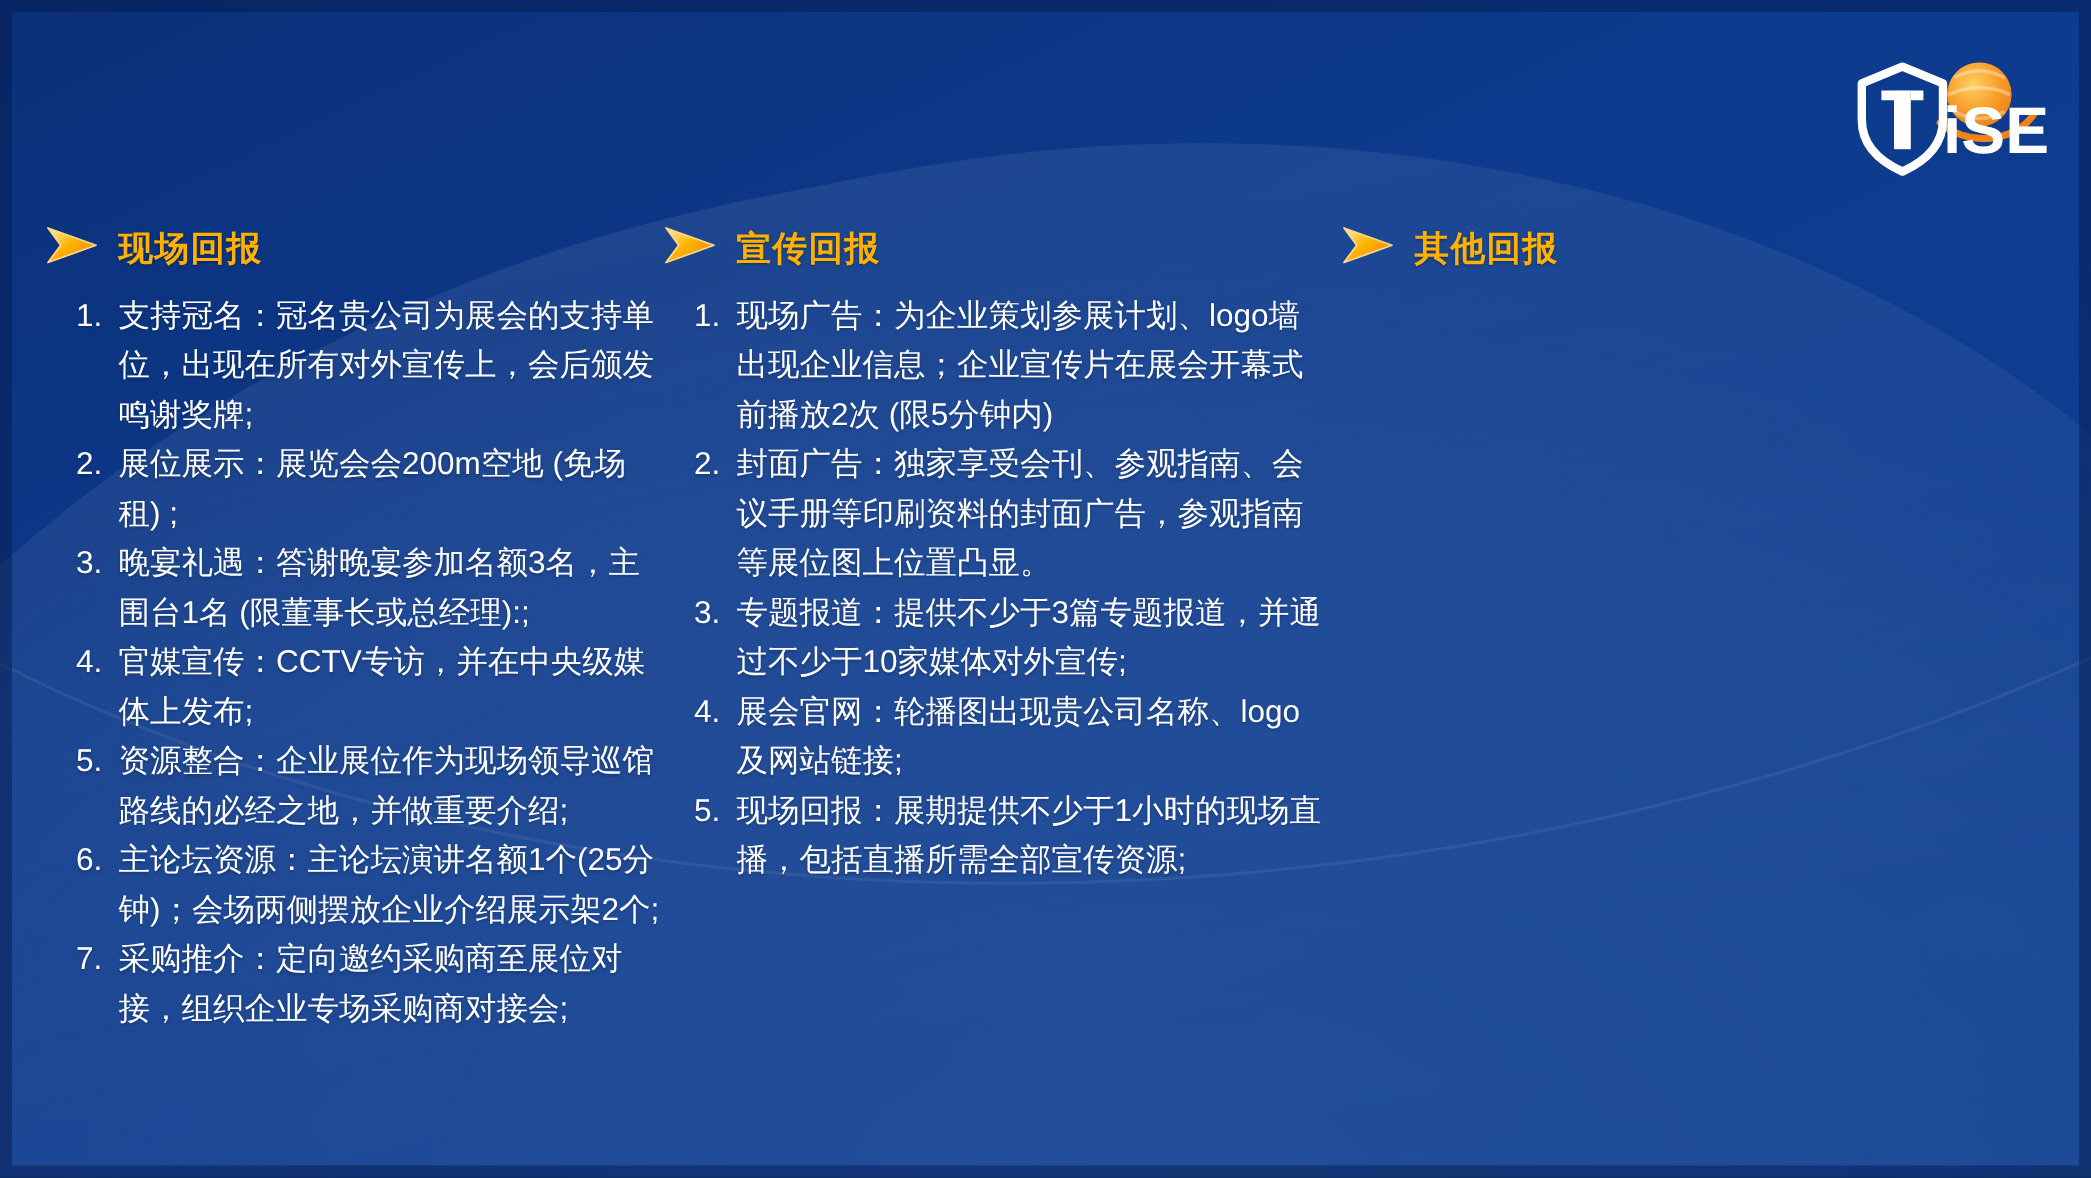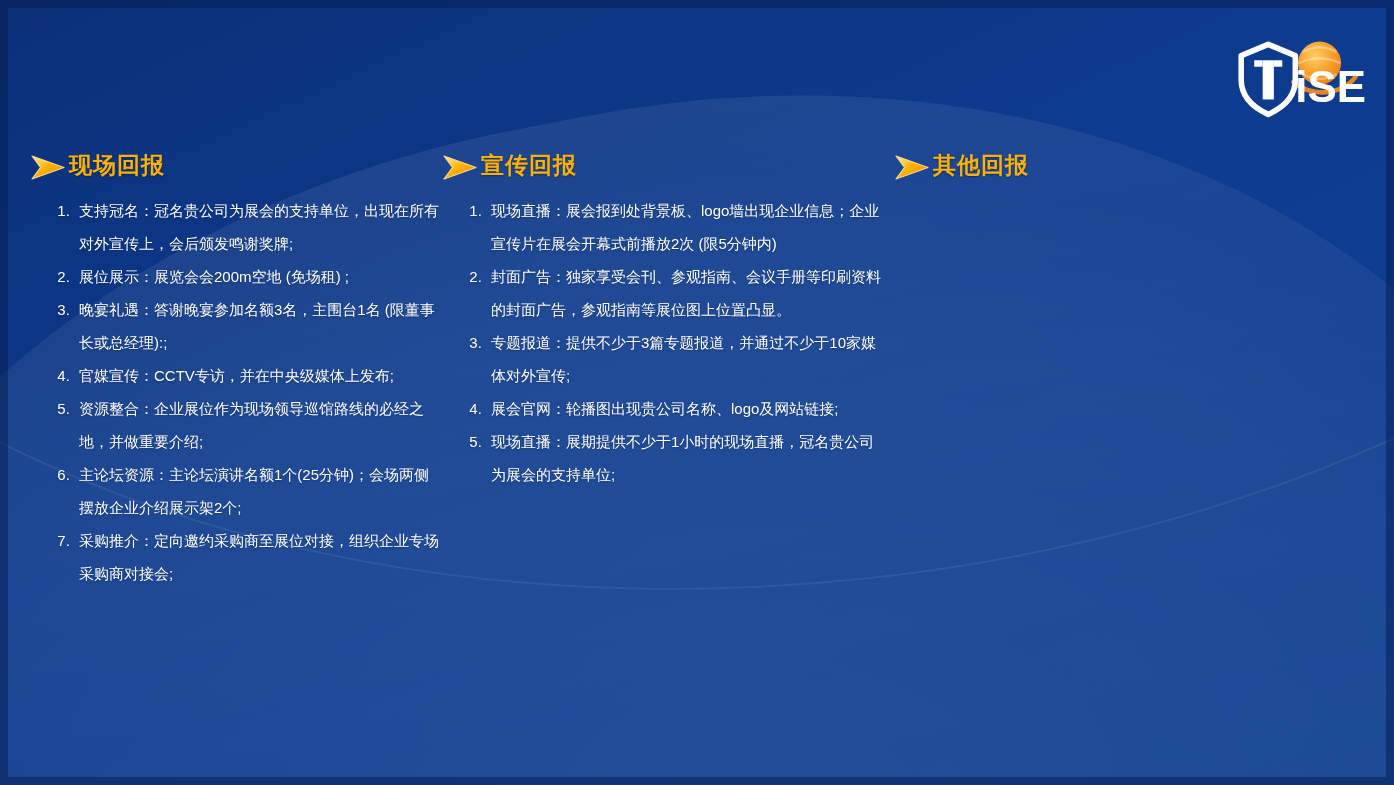--- a/index.html
+++ b/index.html
@@ -41,26 +41,26 @@
   .logo-text{color:#fff;text-align:left;}
   .event-name{font-size:34px;font-weight:bold;letter-spacing:7px;line-height:1.05;white-space:nowrap;}
   .event-date{font-size:15px;font-weight:bold;letter-spacing:5.5px;margin-top:6px;white-space:nowrap;}
   .event-venue{font-size:15px;font-weight:bold;letter-spacing:4px;margin-top:3px;white-space:nowrap;}
 
   
   .col{position:absolute;top:150px;z-index:3;}
   .col-1{left:30px;width:410px;}
   .col-2{left:442px;width:444px;}
   .col-3{left:894px;width:488px;}
-  .col-header{display:flex;align-items:flex-end;gap:3px;}
+  .col-header{display:flex;align-items:flex-start;gap:13px;}
   .arrow-marker{width:36px;height:27px;flex:0 0 auto;}
   .col-title{font-size:23px;font-weight:bold;color:#ffb103;letter-spacing:1px;text-shadow:0 1px 2px rgba(0,0,0,0.35);}
   ol.benefits{margin:13px 0 0 0;padding:0 0 0 44px;list-style:decimal outside;}
   ol.benefits li{
-    font-size:15px;line-height:33px;color:#ffffff;padding-left:5px;
+    font-size:21px;line-height:33px;color:#ffffff;padding-left:5px;
     text-shadow:0 1px 2px rgba(0,0,0,0.25);
   }
   ol.benefits li::marker{color:#ffffff;}
 </style>
 </head>
 <body>
 
 <svg width="0" height="0" style="position:absolute" aria-hidden="true">
   <defs>
     <linearGradient id="arrowGrad" x1="0" y1="0" x2="1" y2="1">
@@ -118,25 +118,25 @@
   </div>
 
   <div class="col col-2">
     <div class="col-header">
       <svg class="arrow-marker" viewBox="0 0 36 27">
         <path d="M2,2 L34,13.5 L2,25 L10.5,13.5 Z" fill="url(#arrowGrad)" stroke="#ffd887" stroke-width="1.2" stroke-linejoin="round"></path>
       </svg>
       <span class="col-title">宣传回报</span>
     </div>
     <ol class="benefits">
-      <li>现场直播：展会报到处背景板、logo墙出现企业信息；企业宣传片在展会开幕式前播放2次 (限5分钟内)</li>
+      <li>现场广告：为企业策划参展计划、logo墙出现企业信息；企业宣传片在展会开幕式前播放2次 (限5分钟内)</li>
       <li>封面广告：独家享受会刊、参观指南、会议手册等印刷资料的封面广告，参观指南等展位图上位置凸显。</li>
       <li>专题报道：提供不少于3篇专题报道，并通过不少于10家媒体对外宣传;</li>
       <li>展会官网：轮播图出现贵公司名称、logo及网站链接;</li>
-      <li>现场直播：展期提供不少于1小时的现场直播，冠名贵公司为展会的支持单位;</li>
+      <li>现场回报：展期提供不少于1小时的现场直播，包括直播所需全部宣传资源;</li>
     </ol>
   </div>
 
   <div class="col col-3">
     <div class="col-header">
       <svg class="arrow-marker" viewBox="0 0 36 27">
         <path d="M2,2 L34,13.5 L2,25 L10.5,13.5 Z" fill="url(#arrowGrad)" stroke="#ffd887" stroke-width="1.2" stroke-linejoin="round"></path>
       </svg>
       <span class="col-title">其他回报</span>
     </div>

